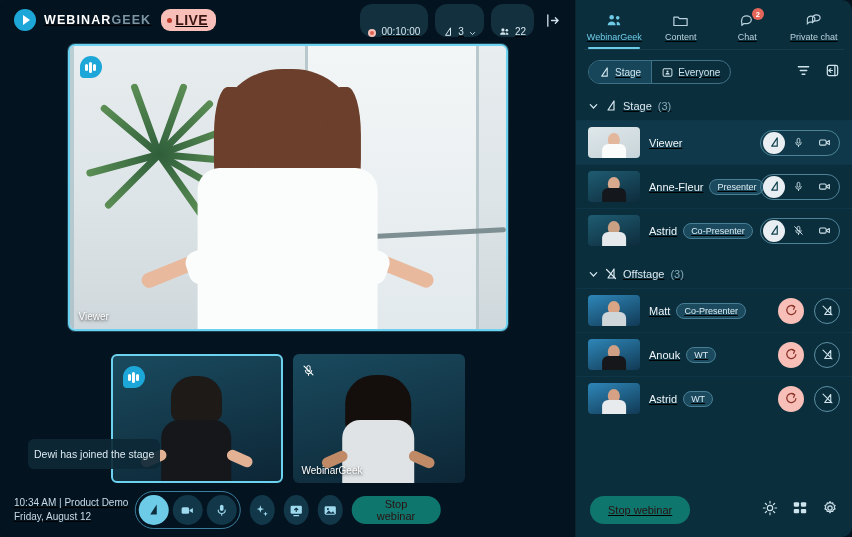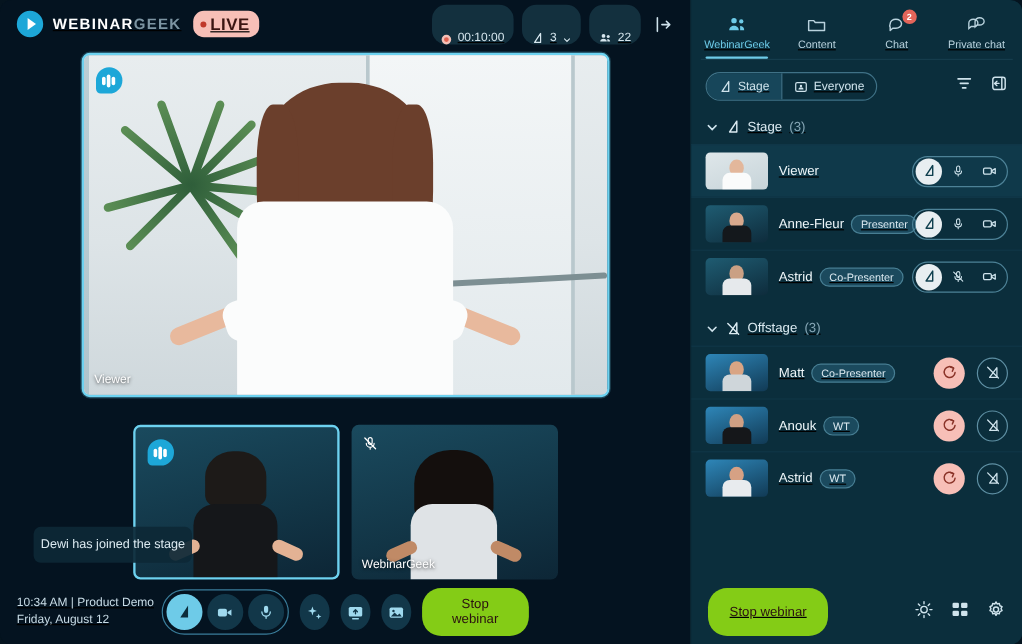--- a/index.html
+++ b/index.html
@@ -266,23 +266,23 @@
     padding: 3px;
   }
   .cbtn {
     width: 30px; height: 30px; border-radius: 50%;
     background: #123749; color: #9fd9ee;
     display: flex; align-items: center; justify-content: center;
     cursor: pointer;
   }
   .cbtn.on { background: #6ecbe8; color: #0c2d3c; }
   .stop-btn {
-    background: #84cc16; color: #2b1110;
+    background: #0f766e; color: #2b1110;
     font-size: 11px; border: none; border-radius: 16px;
-    height: 40px; padding: 0 18px; cursor: pointer;
+    height: 28px; padding: 0 18px; cursor: pointer;
     font-family: inherit;
   }
   .bottom-right {
     margin-left: auto; display: flex; align-items: center; gap: 14px;
   }
 
   
   .panel {
     width: 277px; height: 537px;
     background: #0b2e3c;

